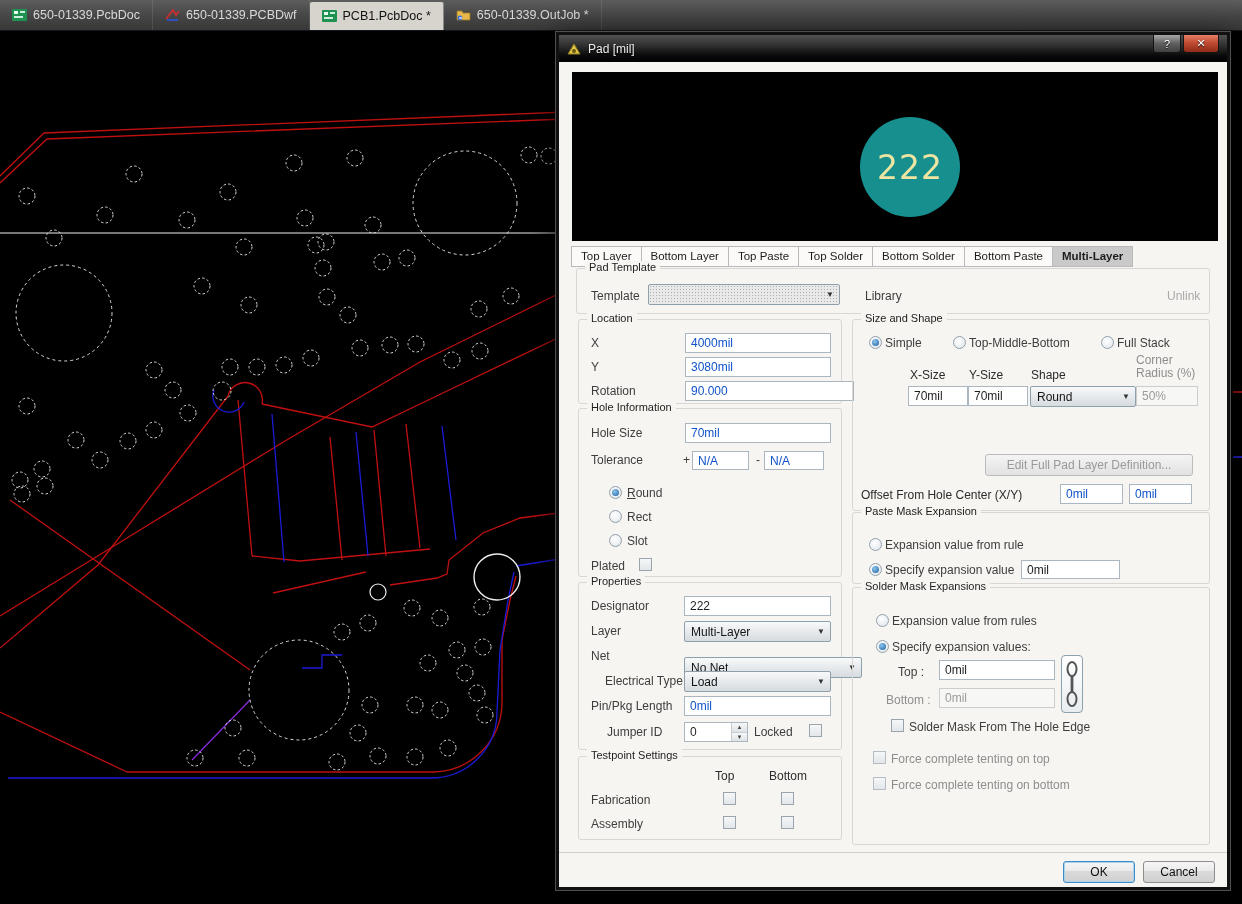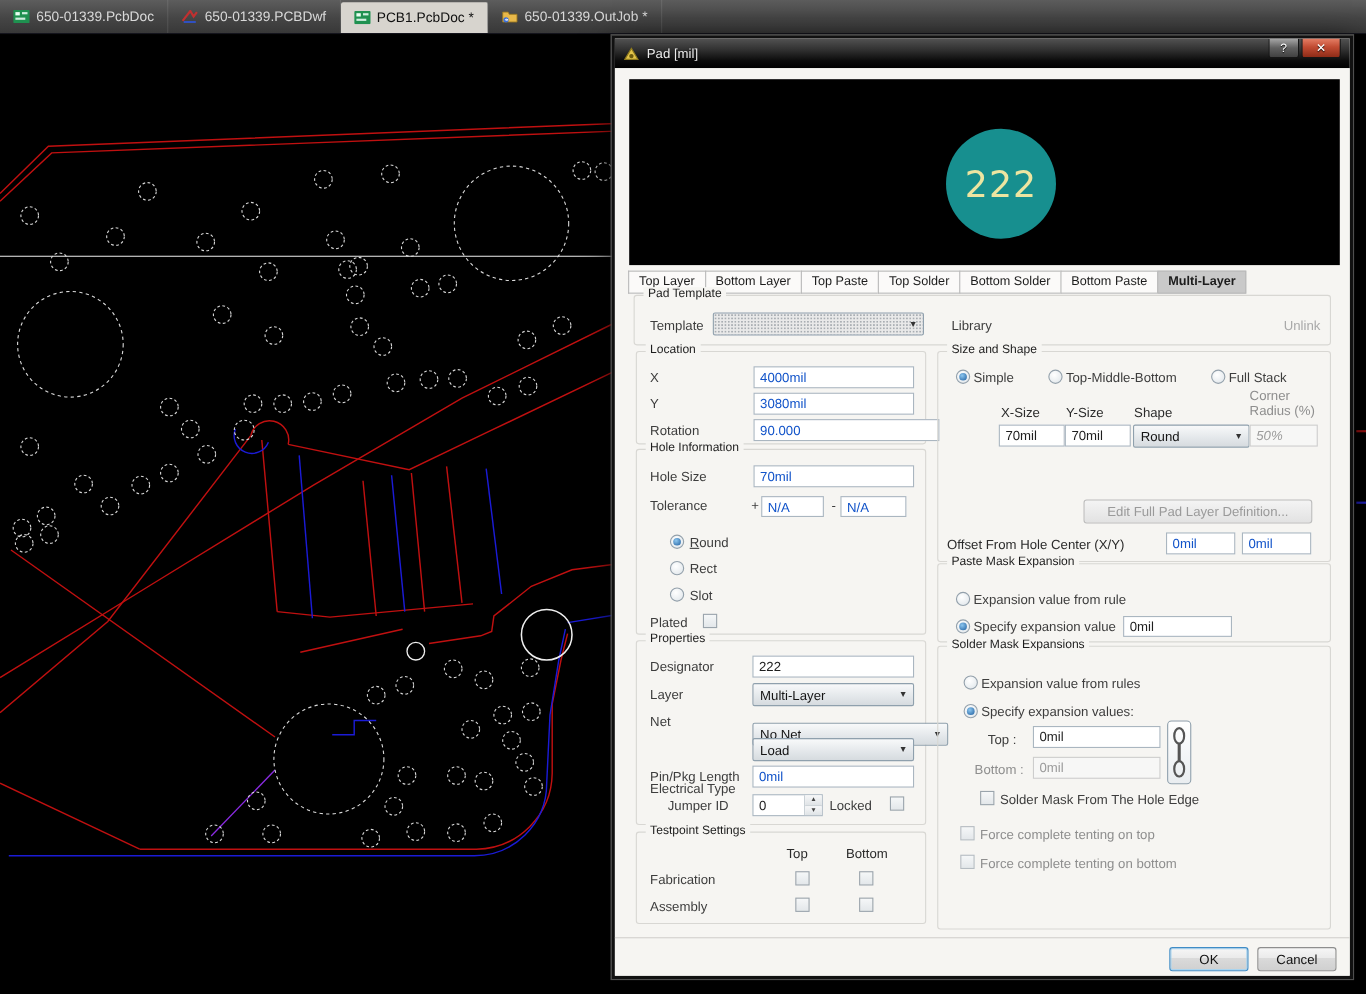--- a/index.html
+++ b/index.html
@@ -331,21 +331,21 @@
         <span class="lbl" style="left:12px;top:41px;">Layer</span>
         <div class="dropdown" style="left:105px;top:38px;width:147px;">
           <span>Multi-Layer</span>
           <span class="dd-arrow">▼</span>
         </div>
         <span class="lbl" style="left:12px;top:66px;">Net</span>
         <div class="dropdown" style="left:105px;top:74px;width:178px;text-align:center;">
           <span>No Net</span>
           <span class="dd-arrow">▼</span>
         </div>
-        <span class="lbl" style="left:12px;top:91px;margin-top:36px;">Electrical Type</span>
+        <span class="lbl" style="left:26px;top:91px;">Electrical Type</span>
         <div class="dropdown" style="left:105px;top:88px;width:147px;">
           <span>Load</span>
           <span class="dd-arrow">▼</span>
         </div>
         <span class="lbl" style="left:12px;top:116px;">Pin/Pkg Length</span>
         <div class="field blue" style="left:105px;top:113px;width:147px;">0mil</div>
         <span class="lbl" style="left:28px;top:142px;">Jumper ID</span>
         <div class="spin" style="left:105px;top:139px;">
           <span class="spin-val">0</span>
           <span class="spin-btns">
@@ -380,21 +380,21 @@
         <span class="lbl b" style="left:57px;top:48px;">X-Size</span>
         <span class="lbl b" style="left:116px;top:48px;">Y-Size</span>
         <span class="lbl b" style="left:178px;top:48px;">Shape</span>
         <span class="lbl dim" style="left:283px;top:34px;width:72px;white-space:normal;line-height:13px;">Corner Radius (%)</span>
         <div class="field" style="left:55px;top:66px;width:60px;">70mil</div>
         <div class="field" style="left:115px;top:66px;width:60px;">70mil</div>
         <div class="dropdown" style="left:177px;top:66px;width:106px;">
           <span>Round</span>
           <span class="dd-arrow">▼</span>
         </div>
-        <div class="field dis" style="left:283px;top:66px;width:62px;font-style:italic;">50%</div>
+        <div class="field dis" style="left:283px;top:66px;width:62px;">50%</div>
         <div class="btn-dis" style="left:132px;top:134px;width:208px;height:22px;">Edit Full Pad Layer Definition...</div>
         <span class="lbl b" style="left:8px;top:168px;">Offset From Hole Center (X/Y)</span>
         <div class="field blue" style="left:207px;top:164px;width:63px;">0mil</div>
         <div class="field blue" style="left:276px;top:164px;width:63px;">0mil</div>
       </div>
 
       <div class="group" style="left:293px;top:450px;width:358px;height:72px;">
         <span class="gcap">Paste Mask Expansion</span>
         <div class="radio" style="left:16px;top:25px;"></div>
         <span class="lbl" style="left:32px;top:25px;">Expansion value from rule</span>

